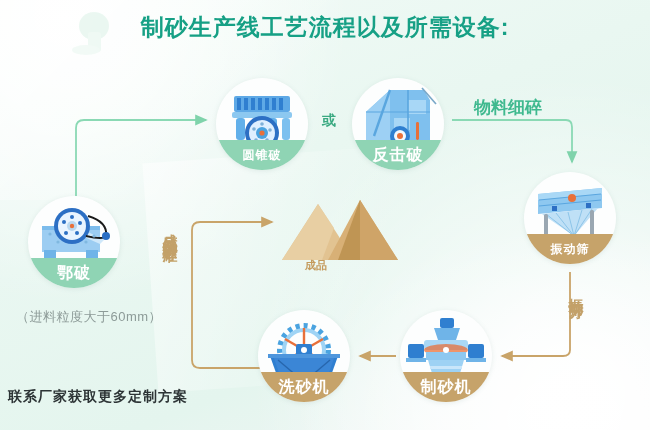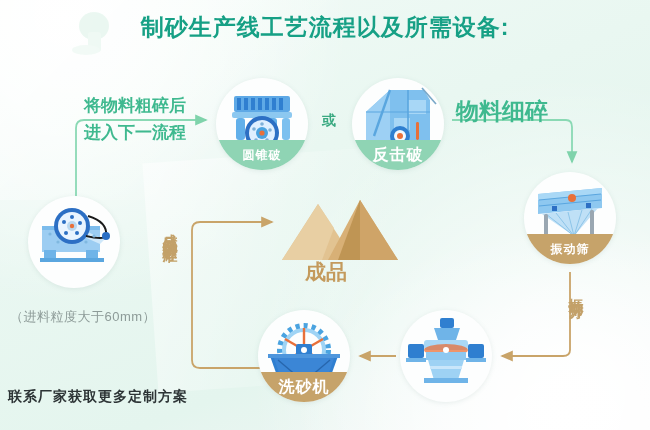--- a/index.html
+++ b/index.html
@@ -55,24 +55,24 @@
   #n-screen .band{height:30px;font-size:12px;}
   #n-maker{left:400px;top:310px;width:92px;height:92px;}
   #n-maker .band{height:30px;font-size:16px;}
   #n-washer{left:258px;top:310px;width:92px;height:92px;text-align:right;}
   #n-washer .band{height:30px;font-size:16px;}
 
   
   .lbl{position:absolute;white-space:nowrap;}
   #lbl-coarse{left:84px;top:92px;font-size:17px;font-weight:bold;color:#3fb98f;
               line-height:27px;text-align:left;}
-  #lbl-fine{left:456px;top:96px;font-size:23px;font-weight:bold;color:#3fb98f;}
+  #lbl-fine{left:474px;top:96px;font-size:17px;font-weight:bold;color:#3fb98f;}
   #lbl-or{left:322px;top:112px;font-size:14px;font-weight:bold;color:#3aa981;}
-  #lbl-feed{left:10px;top:308px;font-size:13px;color:#8d9b98;letter-spacing:.5px;}
-  #lbl-product{left:305px;top:258px;font-size:21px;font-weight:bold;color:#c49a5c;}
+  #lbl-feed{left:16px;top:308px;font-size:13px;color:#8d9b98;letter-spacing:.5px;}
+  #lbl-product{left:305px;top:258px;font-size:11px;font-weight:bold;color:#c49a5c;}
   #lbl-cta{left:8px;top:388px;font-size:14px;font-weight:bold;color:#2d3436;letter-spacing:1px;}
 
   .vlbl{position:absolute;writing-mode:vertical-rl;text-orientation:upright;
         font-size:15px;font-weight:bold;color:#c3a169;letter-spacing:2px;}
   #vlbl-std{left:160px;top:222px;}
   #vlbl-sieve{left:566px;top:286px;}
 
   
   #pile{position:absolute;left:282px;top:198px;width:124px;height:62px;}
 </style>
@@ -107,24 +107,20 @@
 
     <path d="M570,272 L570,350 Q570,356 563,356 L502,356" fill="none" stroke="#c9a469" stroke-width="1.8" marker-end="url(#atan)"></path>
 
     <path d="M396,356 L360,356" fill="none" stroke="#c9a469" stroke-width="1.8" marker-end="url(#atan)"></path>
 
     <path d="M262,368 L200,368 Q192,368 192,360 L192,230 Q192,222 200,222 L272,222" fill="none" stroke="#c9a469" stroke-width="1.8" marker-end="url(#atan)"></path>
   </svg>
 
   <div id="title">制砂生产线工艺流程以及所需设备:</div>
 
-  <div class="lbl" id="lbl-coarse">
-    <div>将物料粗碎后</div>
-    <div>进入下一流程</div>
-  </div>
   <div class="lbl" id="lbl-fine">物料细碎</div>
   <div class="lbl" id="lbl-or">或</div>
   <div class="lbl" id="lbl-feed">（进料粒度大于60mm）</div>
   <div class="vlbl" id="vlbl-std">成品符合用砂标准</div>
   <div class="vlbl" id="vlbl-sieve">振动筛分</div>
 
   <svg id="pile" viewBox="0 0 124 62">
     <polygon points="0,62 36,6 72,62" fill="#e2c391"></polygon>
     <polygon points="36,6 52,30 40,62 0,62" fill="#e8cfa3"></polygon>
     <polygon points="46,62 78,2 116,62" fill="#d8b076"></polygon>
@@ -206,20 +202,21 @@
       <path d="M60,20 Q80,26 78,40" fill="none" stroke="#1a1a1a" stroke-width="2"></path>
       <path d="M58,40 Q76,44 78,40" fill="none" stroke="#1a1a1a" stroke-width="2"></path>
       <circle cx="78" cy="40" r="4" fill="#2c6fc4"></circle>
       <g fill="#7fb8e0">
         <circle cx="22" cy="38" r="1.6"></circle>
           <circle cx="30" cy="46" r="1.6"></circle>
         <circle cx="58" cy="46" r="1.6"></circle>
           <circle cx="66" cy="40" r="1.6"></circle>
       </g>
     </svg>
+    <div class="band green">鄂破</div>
   </div>
 
   <div class="node" id="n-screen">
     <svg class="art" viewBox="0 0 92 92">
       <polygon points="14,22 78,16 78,36 14,42" fill="#8ec8f0"></polygon>
       <polygon points="14,22 78,16 78,22 14,28" fill="#a9d8f6"></polygon>
       <g stroke="#5aa6df" stroke-width="1.2">
         <line x1="15" y1="28" x2="77" y2="22"></line>
         <line x1="15" y1="34" x2="77" y2="28"></line>
       </g>
@@ -249,20 +246,21 @@
       <rect x="26" y="42" width="40" height="8" fill="#8ec8f0"></rect>
       <rect x="8" y="34" width="16" height="14" rx="2" fill="#2f7fd0"></rect>
       <rect x="68" y="34" width="16" height="14" rx="2" fill="#2f7fd0"></rect>
       <rect x="6" y="48" width="20" height="4" fill="#6fb4e8"></rect>
       <rect x="66" y="48" width="20" height="4" fill="#6fb4e8"></rect>
       <polygon points="28,50 64,50 58,70 34,70" fill="#9ed2f4"></polygon>
       <rect x="24" y="68" width="44" height="5" fill="#6fb4e8"></rect>
       <rect x="30" y="56" width="32" height="3" fill="#c9e6fa"></rect>
       <circle cx="46" cy="40" r="3" fill="#ffffff"></circle>
     </svg>
+    <div class="band tan">制砂机</div>
   </div>
 
   <div class="node" id="n-washer">
     <svg class="art" viewBox="0 0 92 92">
       <g>
         <circle cx="46" cy="40" r="24" fill="none" stroke="#4aa3e0" stroke-width="6" stroke-dasharray="4 4"></circle>
         <circle cx="46" cy="40" r="20" fill="none" stroke="#9fd4f5" stroke-width="4"></circle>
       </g>
       <g stroke="#e8703a" stroke-width="2.4">
         <line x1="46" y1="40" x2="46" y2="18"></line>

